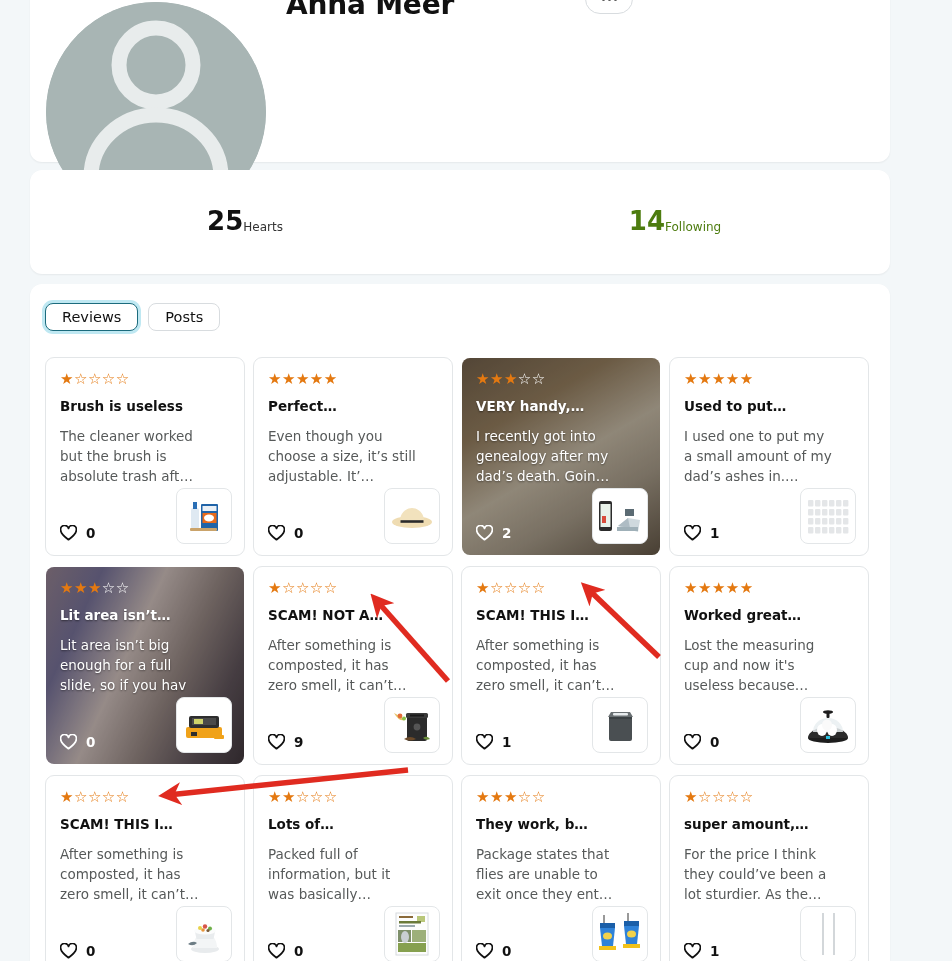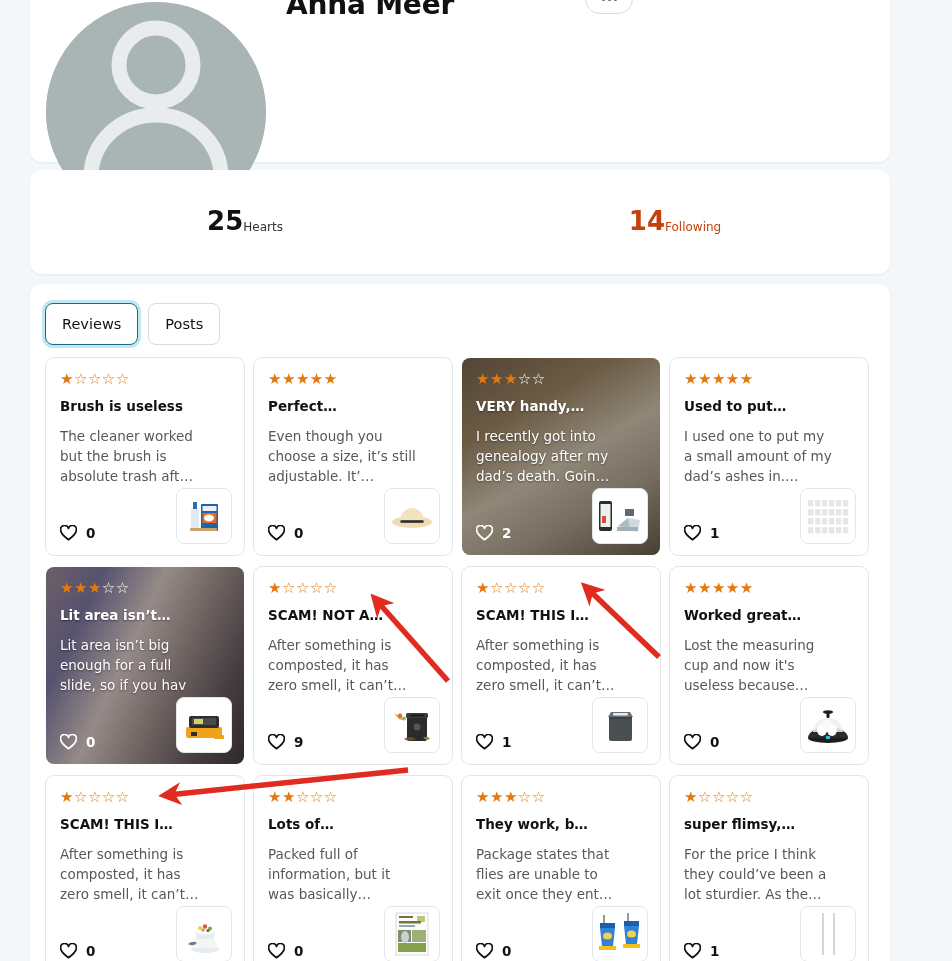--- a/index.html
+++ b/index.html
@@ -42,33 +42,33 @@
   .stats-card {
     position: absolute; left: 30px; top: 170px;
     width: 860px; height: 104px;
     background: #fff; border-radius: 12px;
     box-shadow: 0 1px 2px rgba(0,0,0,.06);
     display: flex;
   }
   .stat { width: 50%; display: flex; flex-direction: row; align-items: center; justify-content: center; }
   .stat-value { font-size: 26px; font-weight: 700; color: #111; line-height: 1.15; }
   .stat-label { font-size: 12px; color: #333; margin-top: 10px; }
-  .stat.link .stat-value, .stat.link .stat-label { color: #c2410c; }
+  .stat.link .stat-value, .stat.link .stat-label { color: #4d7c0f; }
   .stat.link .stat-label { text-decoration: none; cursor: pointer; text-align: right; }
 
   
   .content-card {
     position: absolute; left: 30px; top: 284px;
     width: 860px; height: 700px;
     background: #fff; border-radius: 12px;
     box-shadow: 0 1px 2px rgba(0,0,0,.06);
   }
   .tabs { position: absolute; left: 15px; top: 19px; display: flex; gap: 10px; }
   .tab {
-    height: 42px; padding: 0 16px; border-radius: 8px;
+    height: 28px; padding: 0 16px; border-radius: 8px;
     background: #fff; border: 1px solid #d8dcdf;
     font-size: 14.5px; color: #111; font-weight: 400;
     display: flex; align-items: center; cursor: pointer;
     font-family: inherit;
     text-align: center;
   }
   .tab.active { border-color: #1c6b7d; box-shadow: 0 0 0 3px #bfe8f2; }
 
   
   .grid {
@@ -450,21 +450,21 @@
                 <path d="M27 14 h15 l-2 18 h-11z" fill="#2f82d8"></path>
                 <ellipse cx="34.5" cy="22" rx="4.5" ry="3.5" fill="#f2d24a"></ellipse>
                 <rect x="26" y="32" width="17" height="4" fill="#f2c21a"></rect>
               </g>
             </svg>
           </div>
         </div>
         <div class="card">
           <div class="card-inner">
             <div class="stars" aria-label="1"><span class="on">★</span><span class="off">☆</span><span class="off">☆</span><span class="off">☆</span><span class="off">☆</span></div>
-            <div class="rev-title">super flimsy,…</div>
+            <div class="rev-title">super amount,…</div>
             <div class="rev-body">For the price I think they could’ve been a lot sturdier. As the…</div>
           </div>
           <div class="likes">
             <svg class="heart" viewBox="0 0 24 22">
               <path d="M12 20.5 C2.8 13.6 1 10.4 1 7.2 A5.6 5.6 0 0 1 12 4.6 A5.6 5.6 0 0 1 23 7.2 C23 10.4 21.2 13.6 12 20.5z" fill="none" stroke="currentColor" stroke-width="2.4" stroke-linejoin="round"></path>
             </svg>
             <span>1</span>
           </div>
           <div class="thumb">
             <svg width="40" height="44" viewBox="0 0 40 44">

